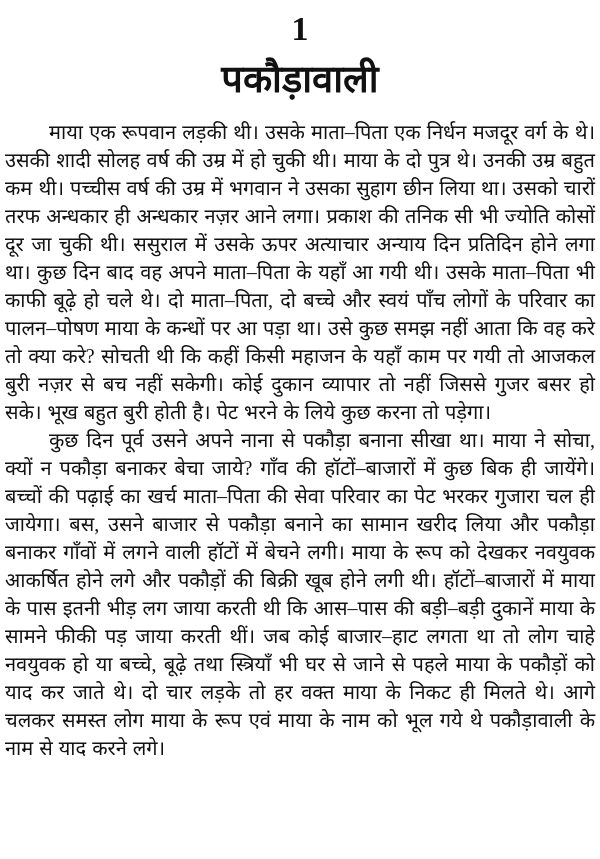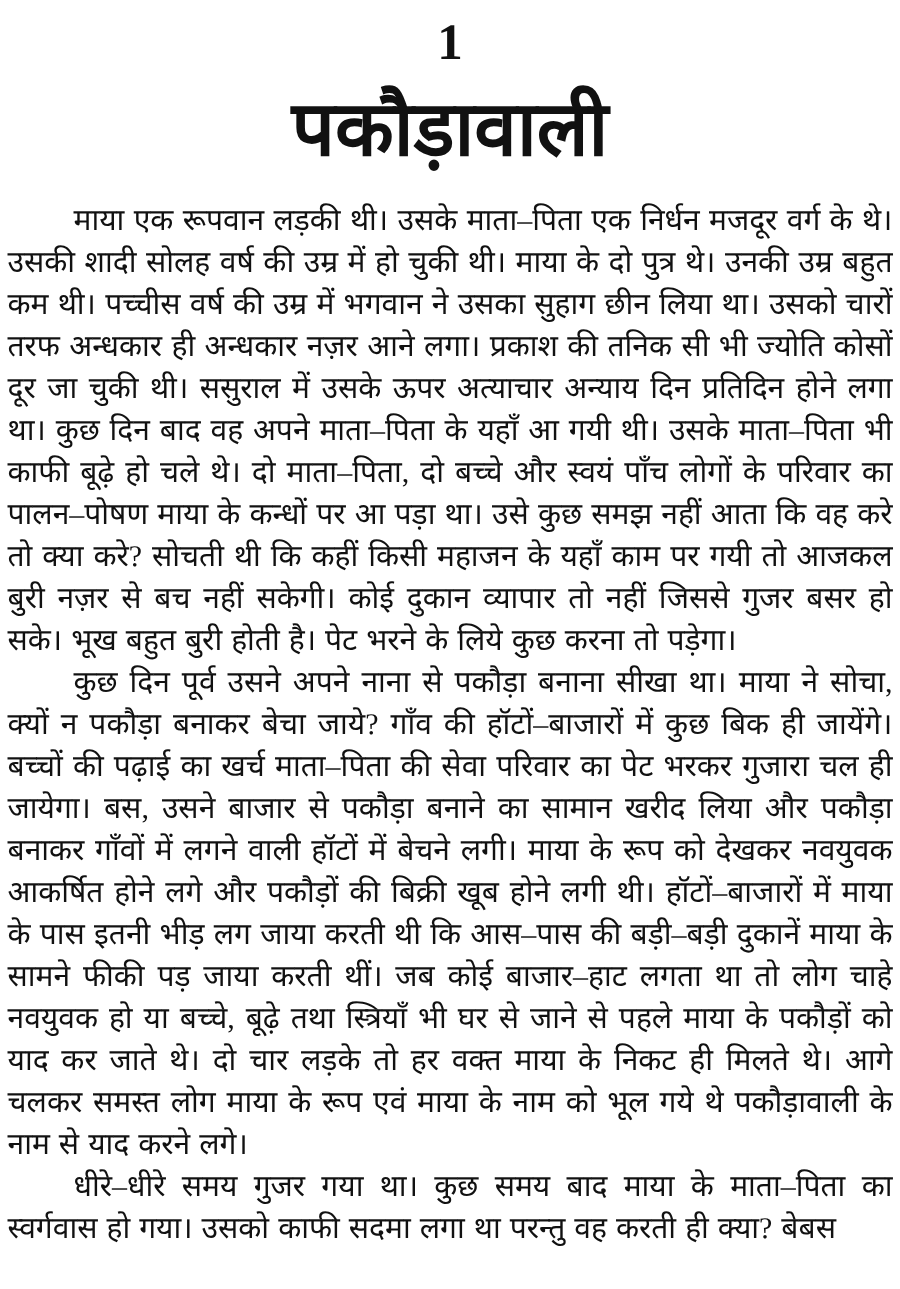--- a/index.html
+++ b/index.html
@@ -24,21 +24,21 @@
   .chapter-number {
     text-align: center;
     font-weight: bold;
     font-size: 34px;
     line-height: 1;
     padding-top: 4px;
   }
   .chapter-title {
     text-align: center;
     font-weight: bold;
-    font-size: 51px;
+    font-size: 38px;
     line-height: 1.15;
     margin: 12px 0 16px 0;
   }
   .body-text p {
     margin: 0;
     font-size: 20px;
     line-height: 28px;
     text-align: justify;
     text-indent: 44px;
     word-spacing: 1px;
@@ -48,15 +48,14 @@
 <body>
 
 <div class="page">
   <div class="chapter-number">1</div>
 
   <div class="chapter-title">पकौड़ावाली</div>
 
   <div class="body-text">
     <p>माया एक रूपवान लड़की थी। उसके माता–पिता एक निर्धन मजदूर वर्ग के थे। उसकी शादी सोलह वर्ष की उम्र में हो चुकी थी। माया के दो पुत्र थे। उनकी उम्र बहुत कम थी। पच्चीस वर्ष की उम्र में भगवान ने उसका सुहाग छीन लिया था। उसको चारों तरफ अन्धकार ही अन्धकार नज़र आने लगा। प्रकाश की तनिक सी भी ज्योति कोसों दूर जा चुकी थी। ससुराल में उसके ऊपर अत्याचार अन्याय दिन प्रतिदिन होने लगा था। कुछ दिन बाद वह अपने माता–पिता के यहाँ आ गयी थी। उसके माता–पिता भी काफी बूढ़े हो चले थे। दो माता–पिता, दो बच्चे और स्वयं पाँच लोगों के परिवार का पालन–पोषण माया के कन्धों पर आ पड़ा था। उसे कुछ समझ नहीं आता कि वह करे तो क्या करे? सोचती थी कि कहीं किसी महाजन के यहाँ काम पर गयी तो आजकल बुरी नज़र से बच नहीं सकेगी। कोई दुकान व्यापार तो नहीं जिससे गुजर बसर हो सके। भूख बहुत बुरी होती है। पेट भरने के लिये कुछ करना तो पड़ेगा।</p>
     <p>कुछ दिन पूर्व उसने अपने नाना से पकौड़ा बनाना सीखा था। माया ने सोचा, क्यों न पकौड़ा बनाकर बेचा जाये? गाँव की हॉटों–बाजारों में कुछ बिक ही जायेंगे। बच्चों की पढ़ाई का खर्च माता–पिता की सेवा परिवार का पेट भरकर गुजारा चल ही जायेगा। बस, उसने बाजार से पकौड़ा बनाने का सामान खरीद लिया और पकौड़ा बनाकर गाँवों में लगने वाली हॉटों में बेचने लगी। माया के रूप को देखकर नवयुवक आकर्षित होने लगे और पकौड़ों की बिक्री खूब होने लगी थी। हॉटों–बाजारों में माया के पास इतनी भीड़ लग जाया करती थी कि आस–पास की बड़ी–बड़ी दुकानें माया के सामने फीकी पड़ जाया करती थीं। जब कोई बाजार–हाट लगता था तो लोग चाहे नवयुवक हो या बच्चे, बूढ़े तथा स्त्रियाँ भी घर से जाने से पहले माया के पकौड़ों को याद कर जाते थे। दो चार लड़के तो हर वक्त माया के निकट ही मिलते थे। आगे चलकर समस्त लोग माया के रूप एवं माया के नाम को भूल गये थे पकौड़ावाली के नाम से याद करने लगे।</p>
-    <p>धीरे–धीरे समय गुजर गया था। कुछ समय बाद माया के माता–पिता का स्वर्गवास हो गया। उसको काफी सदमा लगा था परन्तु वह करती ही क्या? बेबस</p>
   </div>
 </div>
 
 </body></html>

